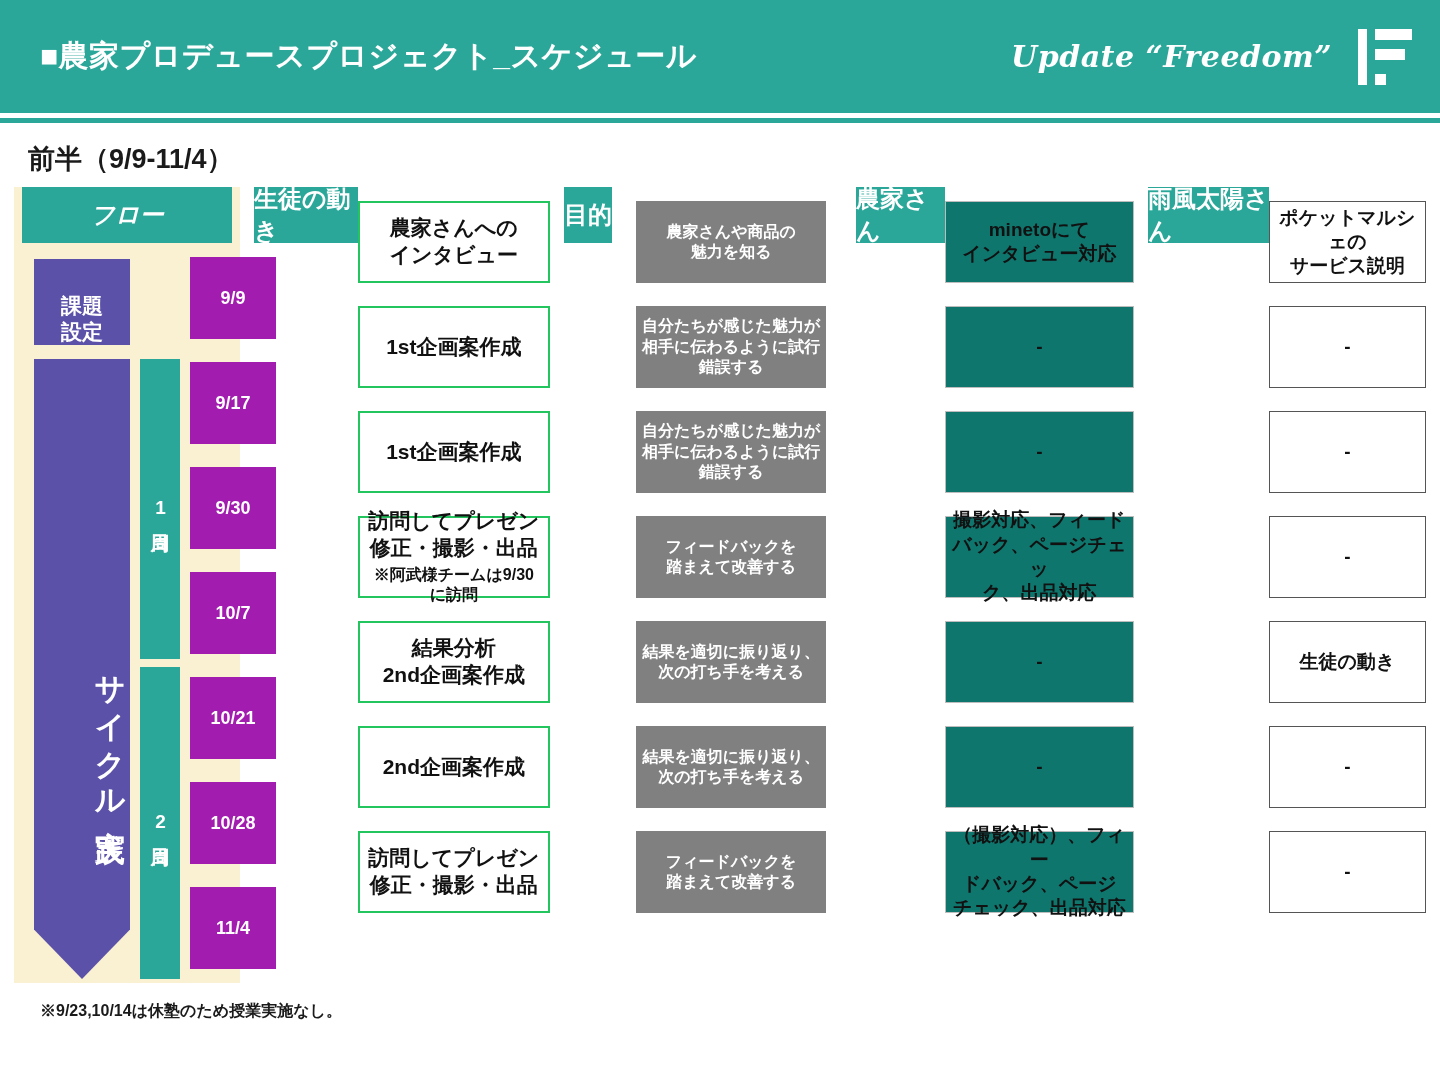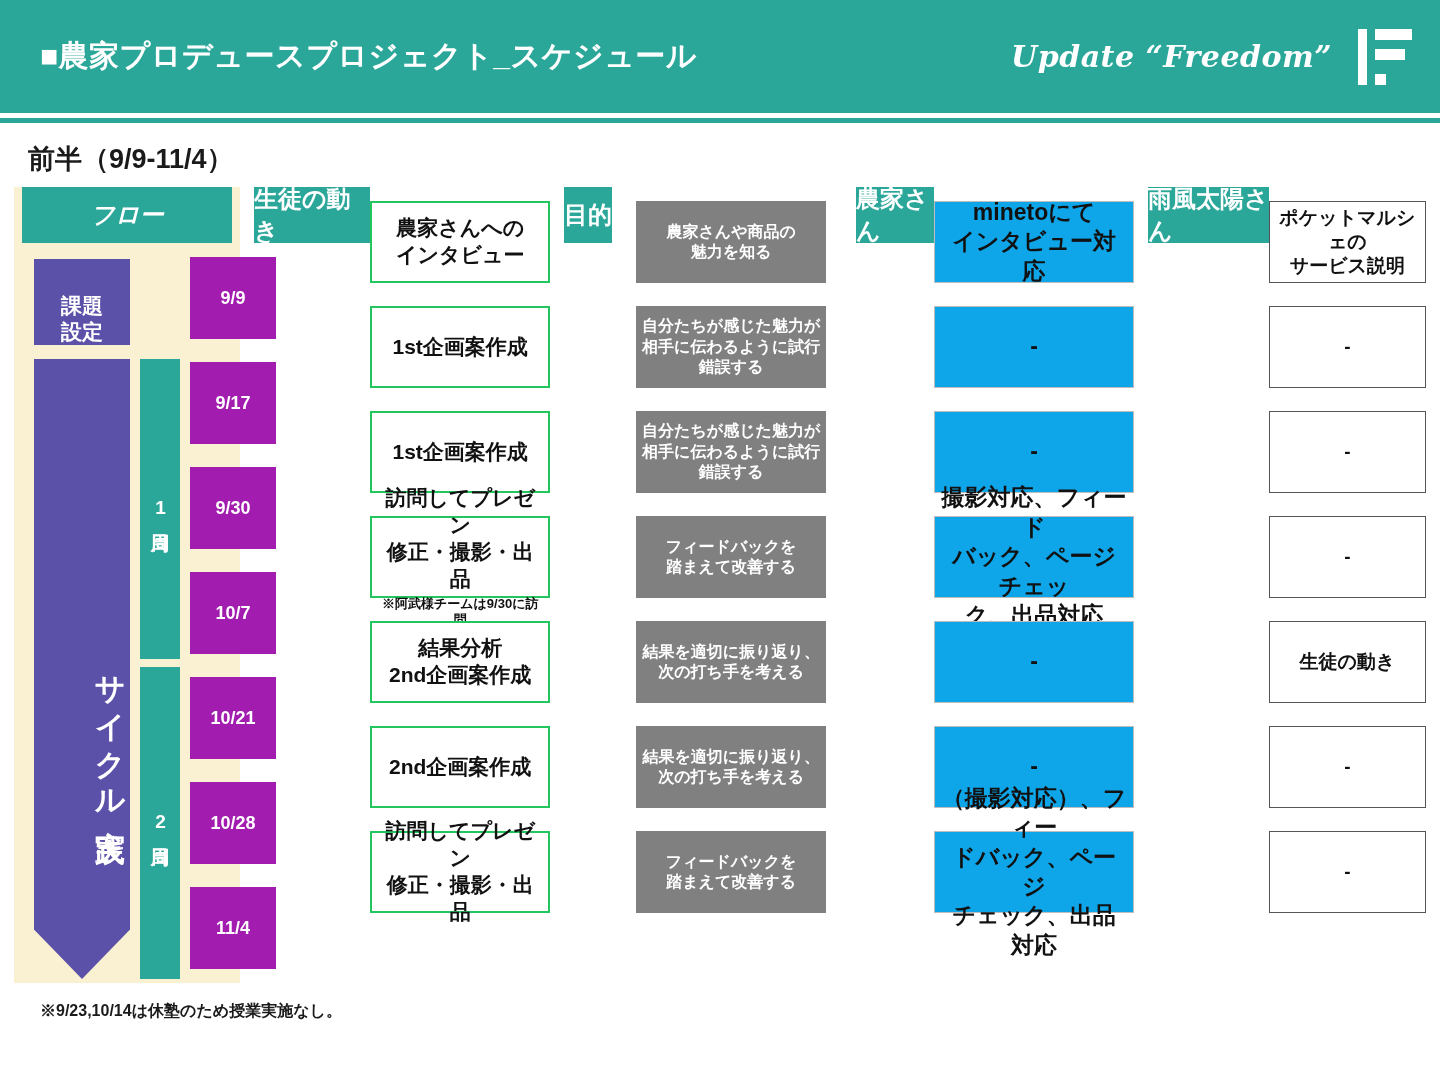--- a/index.html
+++ b/index.html
@@ -210,35 +210,35 @@
   }
   .cell-student {
     border: 2px solid #22c55e;
     background: #ffffff;
     color: #111;
     font-size: 21px;
     font-weight: bold;
     flex-direction: column;
   }
   .cell-student .note {
-    font-size: 13px;
+    font-size: 16px;
     font-weight: bold;
     margin-top: 3px;
   }
   .cell-purpose {
     background: #808080;
     color: #ffffff;
     font-size: 16px;
     font-weight: bold;
   }
   .cell-farmer {
-    background: #0ea5e9;
+    background: #0f766e;
     border: 1px solid #bdbdbd;
     color: #111;
-    font-size: 23px;
+    font-size: 19px;
     font-weight: bold;
   }
   .cell-amekaze {
     background: #ffffff;
     border: 1px solid #555;
     color: #111;
     font-size: 19px;
     font-weight: bold;
   }
   .footnote {

